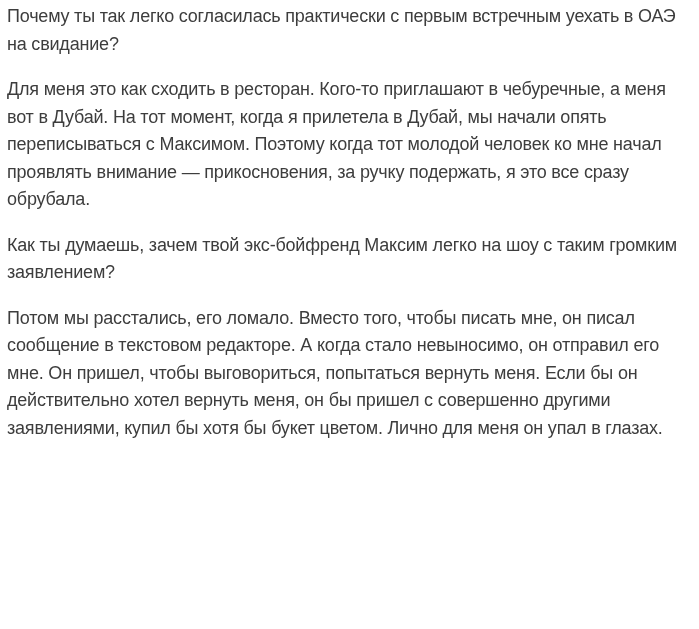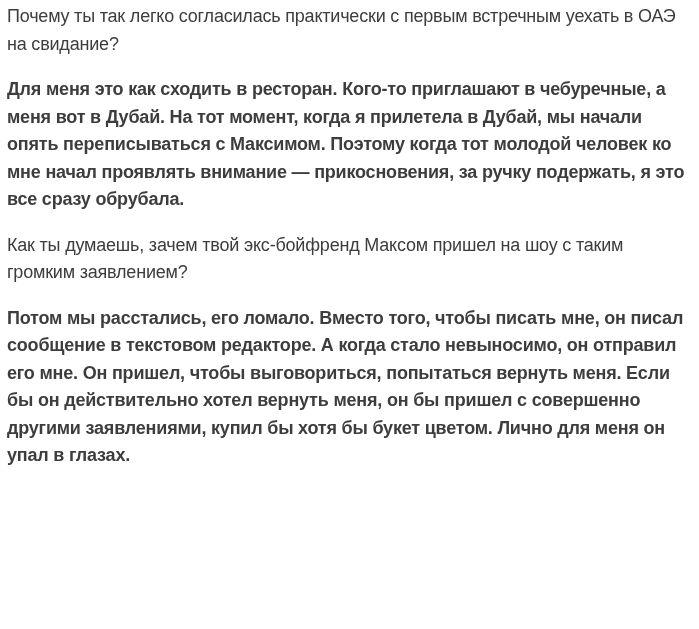--- a/index.html
+++ b/index.html
@@ -23,24 +23,24 @@
     color: #3d3d3d;
     text-align: left;
   }
   .article-body p {
     margin: 0 0 18px 0;
   }
   .article-body p.question {
     font-weight: 400; 
   }
   .article-body p.answer {
-    font-weight: 700;
+    font-weight: 400;
   }
 </style>
 </head>
 <body>
 
 <div class="article-body">
     <p class="question">Почему ты так легко согласилась практически с первым встречным уехать в ОАЭ на свидание?</p>
     <p class="answer">Для меня это как сходить в ресторан. Кого-то приглашают в чебуречные, а меня вот в Дубай. На тот момент, когда я прилетела в Дубай, мы начали опять переписываться с Максимом. Поэтому когда тот молодой человек ко мне начал проявлять внимание — прикосновения, за ручку подержать, я это все сразу обрубала.</p>
-    <p class="question">Как ты думаешь, зачем твой экс-бойфренд Максом пришел на шоу с таким громким заявлением?</p>
+    <p class="question">Как ты думаешь, зачем твой экс-бойфренд Максим легко на шоу с таким громким заявлением?</p>
     <p class="answer">Потом мы расстались, его ломало. Вместо того, чтобы писать мне, он писал сообщение в текстовом редакторе. А когда стало невыносимо, он отправил его мне. Он пришел, чтобы выговориться, попытаться вернуть меня. Если бы он действительно хотел вернуть меня, он бы пришел с совершенно другими заявлениями, купил бы хотя бы букет цветом. Лично для меня он упал в глазах.</p>
   </div>
 
 </body></html>

